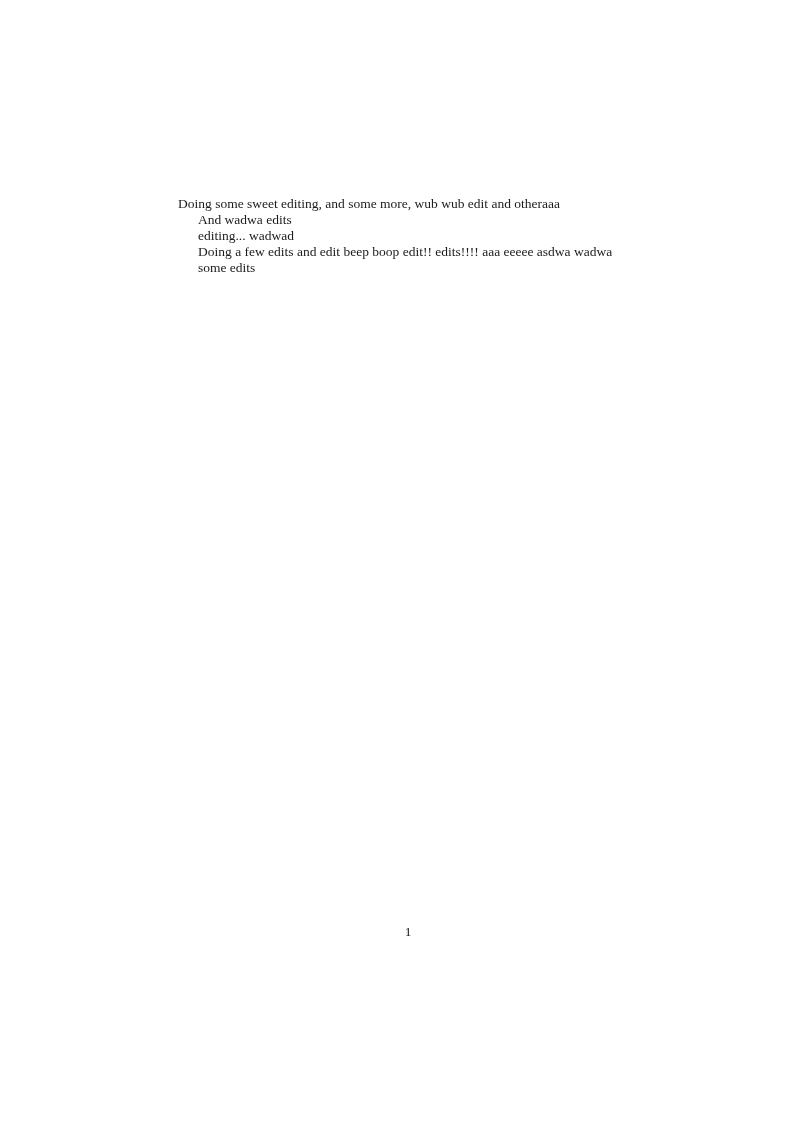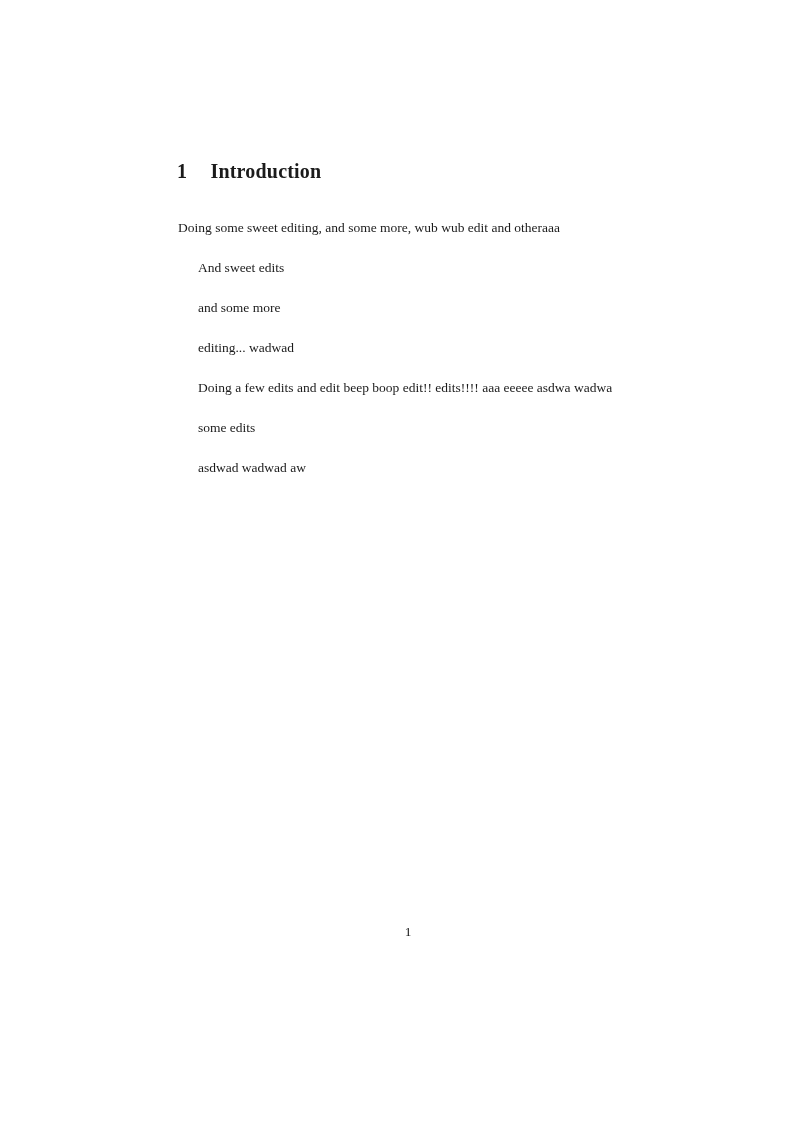--- a/index.html
+++ b/index.html
@@ -38,50 +38,43 @@
     position: absolute;
     left: 178px;
     top: 196px;
     width: 461px;
     font-size: 13.5px;
     line-height: 16px;
   }
   .body-text p {
     text-indent: 20px;
     text-align: justify;
-    margin-top: 24px;
   }
   .body-text p.noindent {
     text-indent: 0;
   }
   .page-number {
     position: absolute;
     left: 178px;
     top: 924px;
     width: 460px;
     text-align: center;
     font-size: 13.5px;
     line-height: 16px;
   }
 </style>
 </head>
 <body>
 
 <div class="page">
 
-  <h1 class="section-heading">
-    <span class="section-number">1</span>
-    <span class="section-title">Introduction</span>
-  </h1>
 
   <div class="body-text">
     <p class="noindent">Doing some sweet editing, and some more, wub wub edit and otheraaa</p>
-    <p>And sweet edits</p>
-    <p>and some more</p>
+    <p>And wadwa edits</p>
     <p>editing... wadwad</p>
     <p>Doing a few edits and edit beep boop edit!! edits!!!! aaa eeeee asdwa wadwa</p>
     <p>some edits</p>
-    <p>asdwad wadwad aw</p>
   </div>
 
   <div class="page-number">1</div>
 
 </div>
 
 </body></html>

